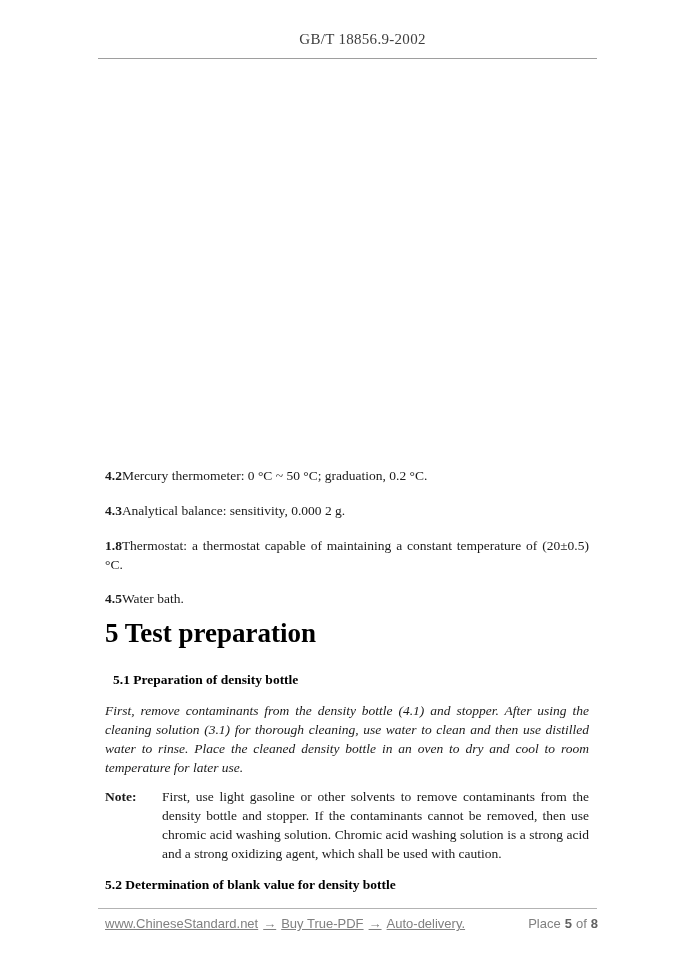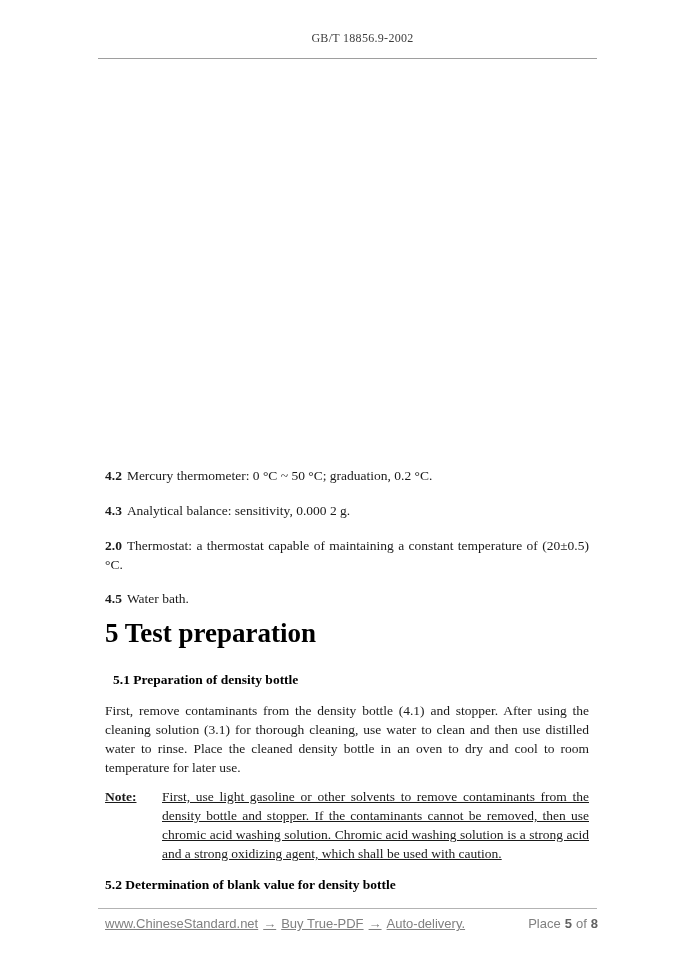--- a/index.html
+++ b/index.html
@@ -13,21 +13,21 @@
     overflow: hidden;
   }
 
   
   .header-title {
     position: absolute;
     top: 31px;
     left: 0;
     right: 0;
     text-align: center;
-    font-size: 12px;
+    font-size: 15px;
     color: #3d3d3d;
     letter-spacing: 0.3px;
     padding-left: 32px;
   }
   .header-rule {
     position: absolute;
     top: 58px;
     left: 98px;
     width: 499px;
     border-top: 1px solid #9e9e9e;
@@ -36,21 +36,21 @@
   
   .content {
     position: absolute;
     top: 466px;
     left: 105px;
     width: 484px;
     font-size: 13.5px;
     line-height: 19px;
   }
   .clause { text-align: justify; }
-  .clause-num { font-weight: bold; padding-right: 5px; }
+  .clause-num { font-weight: bold; }
   .clause-42, .clause-43 { margin-bottom: 16px; }
   .clause-44 { margin-bottom: 15px; }
   .clause-45 { margin-bottom: 12px; }
 
   .h1 {
     font-size: 27px;
     font-weight: bold;
     color: #000000;
     line-height: 26px;
     margin: 11px 0 24px 0;
@@ -58,25 +58,25 @@
   .h2 {
     font-size: 13.5px;
     font-weight: bold;
     color: #000000;
     line-height: 19px;
   }
   .h2-51 { margin-bottom: 12px; margin-left: 8px; }
   .para {
     text-align: justify;
     margin-bottom: 10px;
+    font-style: italic;
   }
   .note {
     display: flex;
     margin-bottom: 12px;
-    text-decoration: underline;
   }
   .note-label {
     font-weight: bold;
     flex: 0 0 57px;
   }
   .note-text {
     flex: 1;
     text-align: justify;
   }
 
@@ -120,21 +120,21 @@
 
   <div class="header-title">GB/T 18856.9-2002</div>
   <div class="header-rule"></div>
 
   <div class="content">
 
     <div class="clause clause-42"><span class="clause-num">4.2</span><span>Mercury thermometer: 0 °C ~ 50 °C; graduation, 0.2 °C.</span></div>
 
     <div class="clause clause-43"><span class="clause-num">4.3</span><span>Analytical balance: sensitivity, 0.000 2 g.</span></div>
 
-    <div class="clause clause-44"><span class="clause-num">2.0</span><span>Thermostat: a thermostat capable of maintaining a constant temperature of (20±0.5) °C.</span></div>
+    <div class="clause clause-44"><span class="clause-num">1.8</span><span>Thermostat: a thermostat capable of maintaining a constant temperature of (20±0.5) °C.</span></div>
 
     <div class="clause clause-45"><span class="clause-num">4.5</span><span>Water bath.</span></div>
 
     <div class="h1">5 Test preparation</div>
 
     <div class="h2 h2-51">5.1 Preparation of density bottle</div>
 
     <div class="para">First, remove contaminants from the density bottle (4.1) and stopper. After using the cleaning solution (3.1) for thorough cleaning, use water to clean and then use distilled water to rinse. Place the cleaned density bottle in an oven to dry and cool to room temperature for later use.</div>
 
     <div class="note">

